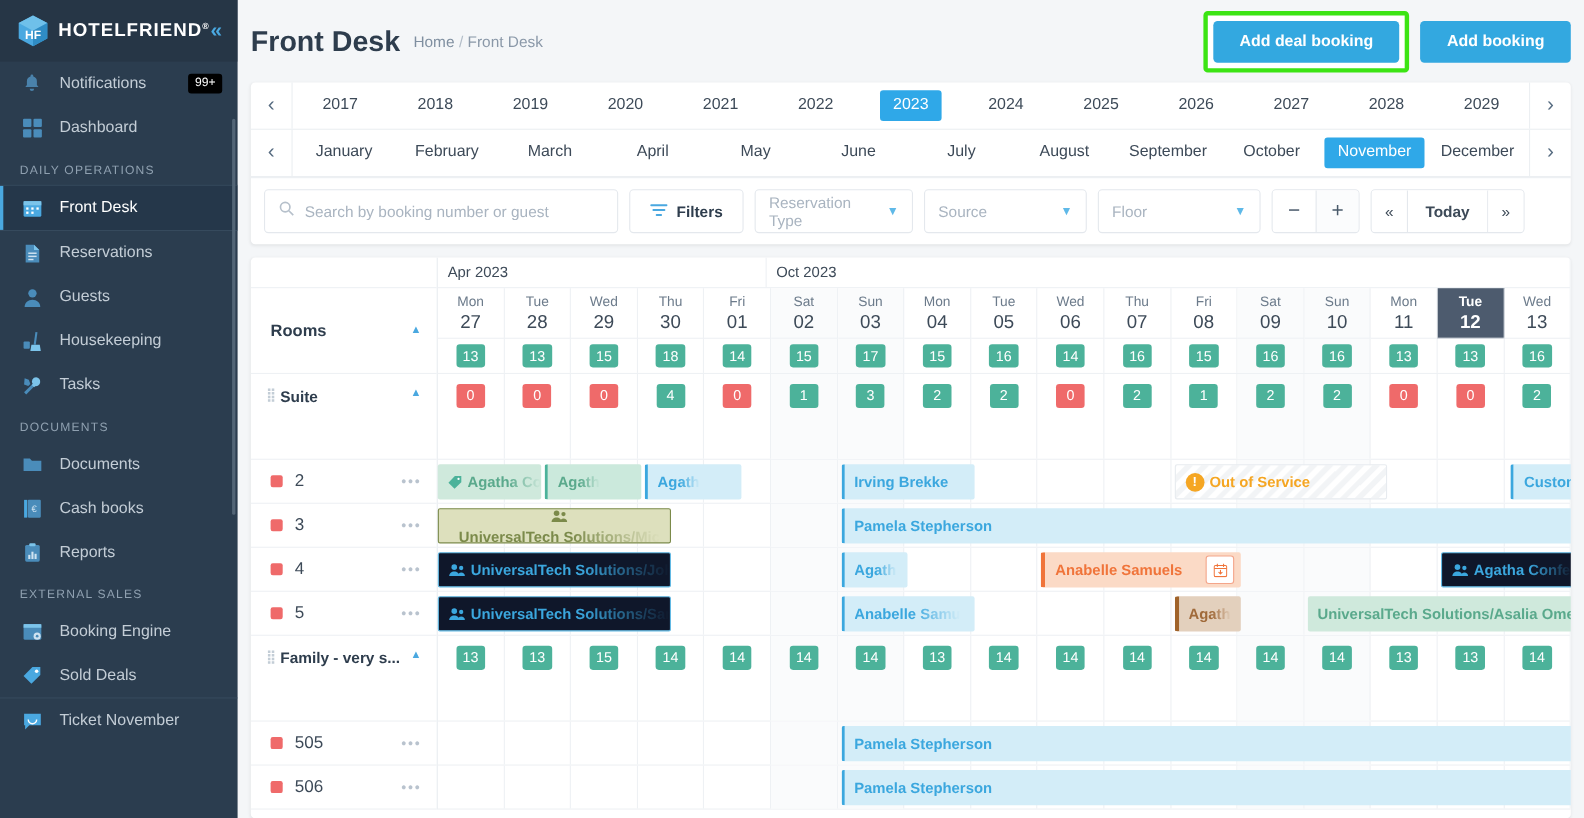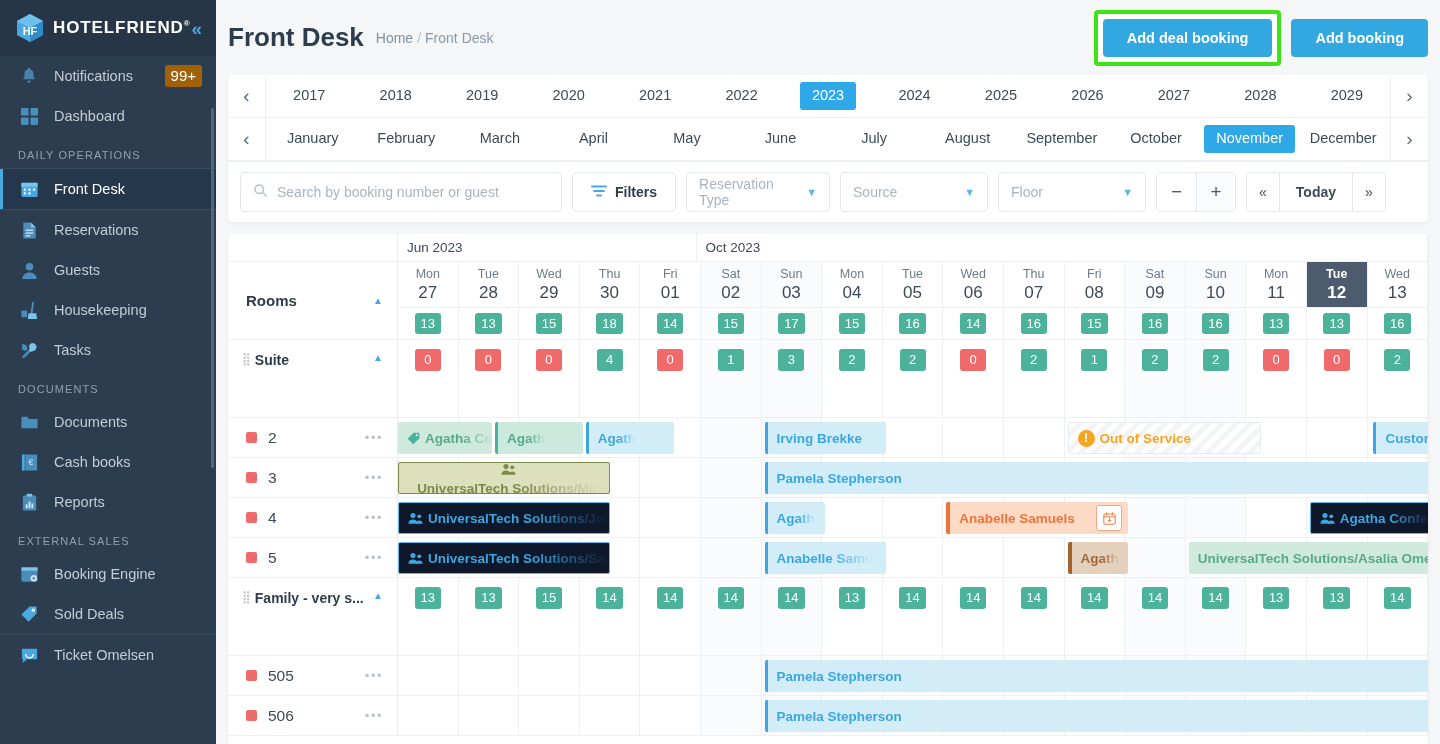--- a/index.html
+++ b/index.html
@@ -44,21 +44,21 @@
   }
   .nav-item.active { background: #25real; }
   .nav-item.active { background: #25374a; color: #fff; font-weight: normal; }
   .nav-item.active::before {
     content: ""; position: absolute; left: 0; top: 0; bottom: 0; width: 3px;
     background: #4aa8e0;
   }
   .nav-sep { height: 1px; background: #364a5d; margin: 0; }
   .nav-badge {
     margin-left: auto; margin-right: 14px;
-    background: #a16207; color: #fff; font-size: 15px;
+    background: #000000; color: #fff; font-size: 11px;
     border-radius: 3px; padding: 2px 6px; line-height: 1.2;
   }
   .nav-group {
     font-size: 11px; letter-spacing: 1.1px; color: #8fa0b0;
     padding: 13px 0 7px 18px; text-transform: uppercase;
   }
   .sb-scroll {
     position: absolute; right: 2px; top: 108px; width: 3px; height: 360px;
     background: #536576; border-radius: 2px;
   }
@@ -410,21 +410,21 @@
       <span>Sold Deals</span>
     </div>
     <div class="nav-sep"></div>
     <div class="nav-item">
       <span class="ico">
         <svg viewBox="0 0 20 20" width="19" height="19">
             <path d="M2 3h16v11H7l-4 4v-4H2z" fill="#4aa8e0"></path>
             <path d="M6 8.5a4 4 0 0 0 8 0" stroke="#fff" stroke-width="1.4" fill="none"></path>
           </svg>
       </span>
-      <span>Ticket Omelsen</span>
+      <span>Ticket November</span>
     </div>
 
     <div class="sb-scroll"></div>
   </aside>
 
   <div class="main">
 
     <div class="topbar">
       <div class="page-title">Front Desk</div>
       <div class="crumbs">
@@ -567,21 +567,21 @@
                 <div class="room-row">
                   <span class="room-dot"></span>
                   <span class="room-num">506</span>
                   <span class="room-dots">•••</span>
                 </div>
               </div>
           </div>
 
           <div class="days-col">
             <div class="r-months" id="months-span-row">
-                <div class="mcell" style="flex: 4 1 0px;">Jun 2023</div>
+                <div class="mcell" style="flex: 4 1 0px;">Apr 2023</div>
                 <div class="mcell" style="flex: 10 1 0px;">Oct 2023</div>
               </div>
             <div class="r-dow" id="dow-row">
                 <div class="dow">
                   <div class="d1">Mon</div>
                   <div class="d2">27</div>
                 </div>
                 <div class="dow">
                   <div class="d1">Tue</div>
                   <div class="d2">28</div>

